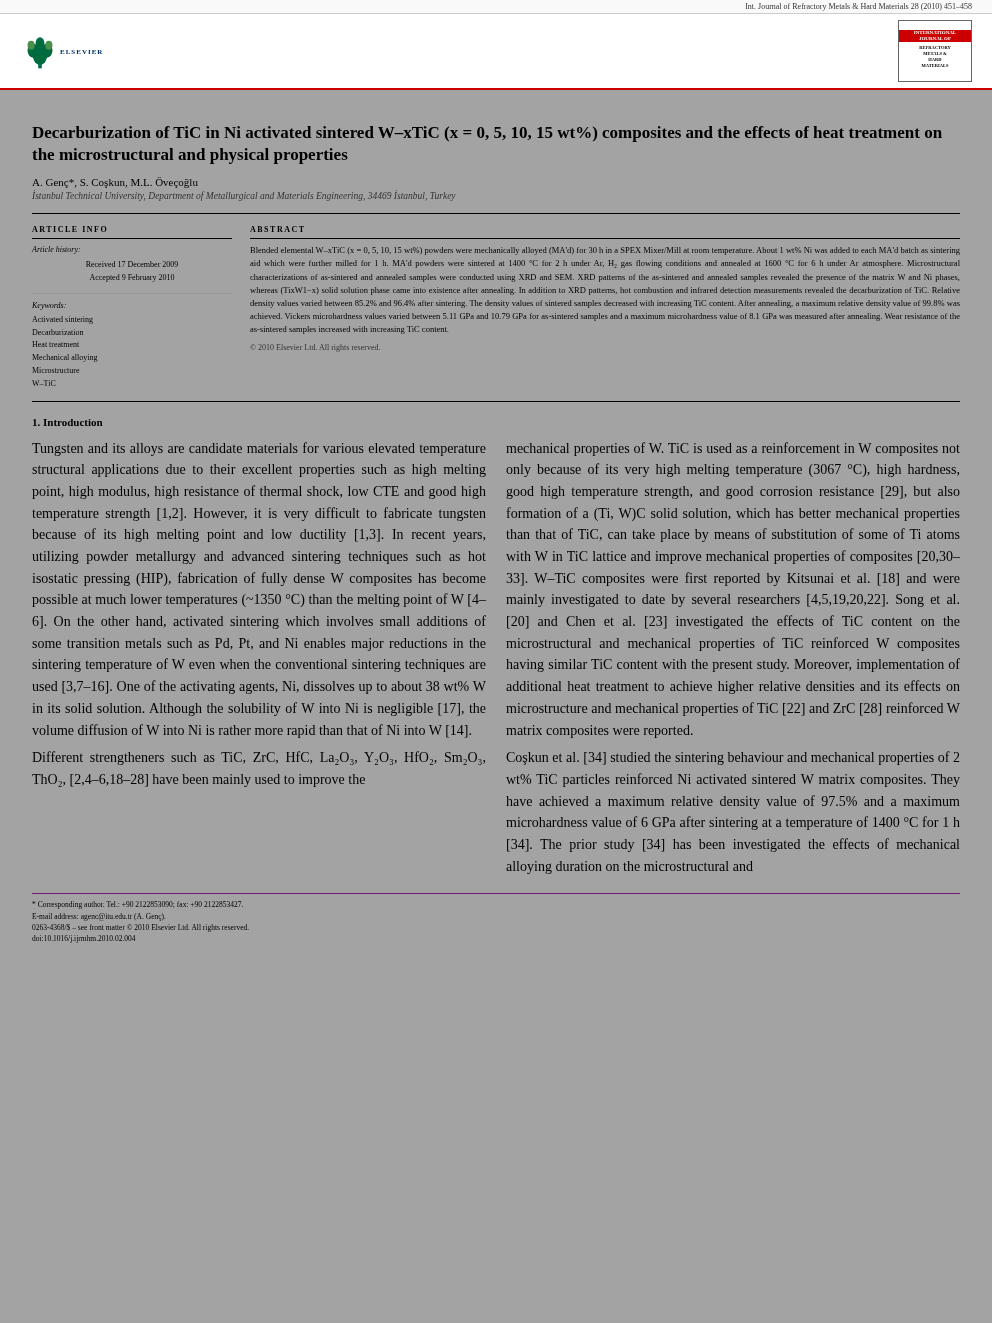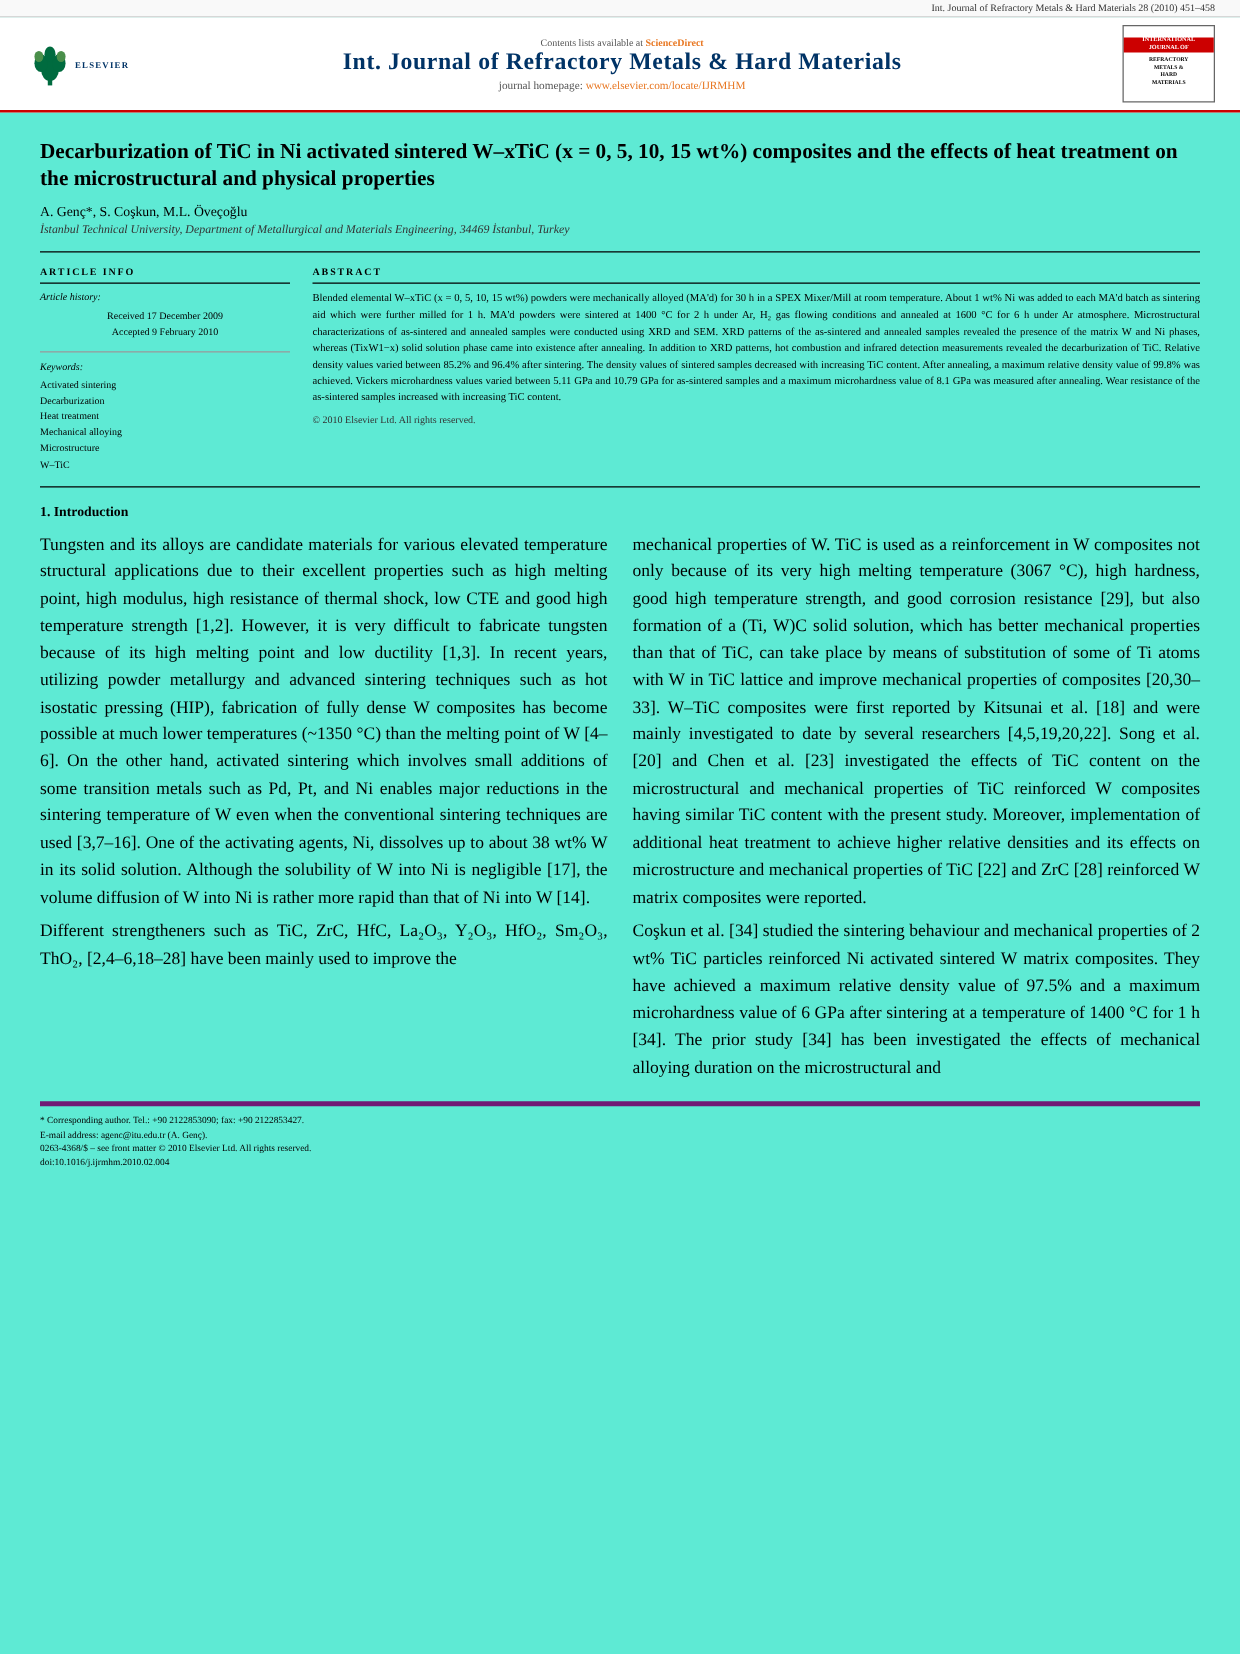--- a/index.html
+++ b/index.html
@@ -7,21 +7,21 @@
       background: #fff;
       font-family: "Times New Roman", Times, serif;
       font-size: 10px;
       color: #000;
       width: 992px;
       min-height: 1323px;
     }
     .page {
       width: 992px;
       min-height: 1323px;
-      background: #5eead4;
+      background: #a3a3a3;
       padding: 0;
     }
     
     .journal-header {
       border-bottom: 2px solid #c00;
       padding: 6px 20px 6px 20px;
       display: flex;
       align-items: center;
       justify-content: space-between;
       background: #fff;
@@ -70,21 +70,21 @@
     .top-bar {
       font-size: 8px;
       color: #333;
       text-align: right;
       padding: 2px 20px;
       border-bottom: 1px solid #ccc;
       background: #f9f9f9;
     }
     
     .article-content {
-      padding: 20px 32px 16px 32px;
+      padding: 32px 32px 16px 32px;
     }
     
     .article-title {
       font-size: 17px;
       font-weight: bold;
       color: #000;
       margin-bottom: 10px;
       line-height: 1.3;
       font-family: "Times New Roman", Times, serif;
     }
@@ -195,21 +195,21 @@
       line-height: 1.55;
       text-align: justify;
     }
     .body-text {
       font-size: 14px;
       line-height: 1.55;
       text-align: justify;
       margin-bottom: 6px;
     }
     .footnote-area {
-      border-top: 4px solid #701a75;
+      border-top: 1px solid #701a75;
       margin-top: 10px;
       padding-top: 5px;
       font-size: 7.5px;
       line-height: 1.5;
     }
     .toc-label {
       font-size: 8px;
       color: #555;
     }
     .journal-logo-inner {
@@ -264,31 +264,20 @@
         <ellipse cx="20" cy="28" rx="8" ry="10" fill="#006b3f"></ellipse>
         <ellipse cx="12" cy="22" rx="6" ry="8" fill="#006b3f"></ellipse>
         <ellipse cx="28" cy="22" rx="6" ry="8" fill="#006b3f"></ellipse>
         <ellipse cx="20" cy="14" rx="5" ry="7" fill="#006b3f"></ellipse>
         <ellipse cx="10" cy="16" rx="4" ry="5" fill="#4a8f4a"></ellipse>
         <ellipse cx="30" cy="16" rx="4" ry="5" fill="#4a8f4a"></ellipse>
       </svg>
       <span class="elsevier-text">ELSEVIER</span>
     </div>
 
-    <div class="journal-header-center">
-      <div class="toc-label">
-        <span>Contents lists available at</span>
-        <span style="color:#e87722; font-weight:bold;">ScienceDirect</span>
-      </div>
-      <div class="journal-title-main">Int. Journal of Refractory Metals &amp; Hard Materials</div>
-      <div class="journal-homepage">
-        <span>journal homepage: </span>
-        <span style="color:#e87722;">www.elsevier.com/locate/IJRMHM</span>
-      </div>
-    </div>
 
     <div class="journal-header-right">
       <div class="journal-logo-inner">
         <div class="logo-red-top">
           <span class="logo-red-text">INTERNATIONAL<br>JOURNAL OF</span>
         </div>
         <div class="logo-main-text">
           REFRACTORY<br>METALS &amp;<br>HARD<br>MATERIALS
         </div>
       </div>

